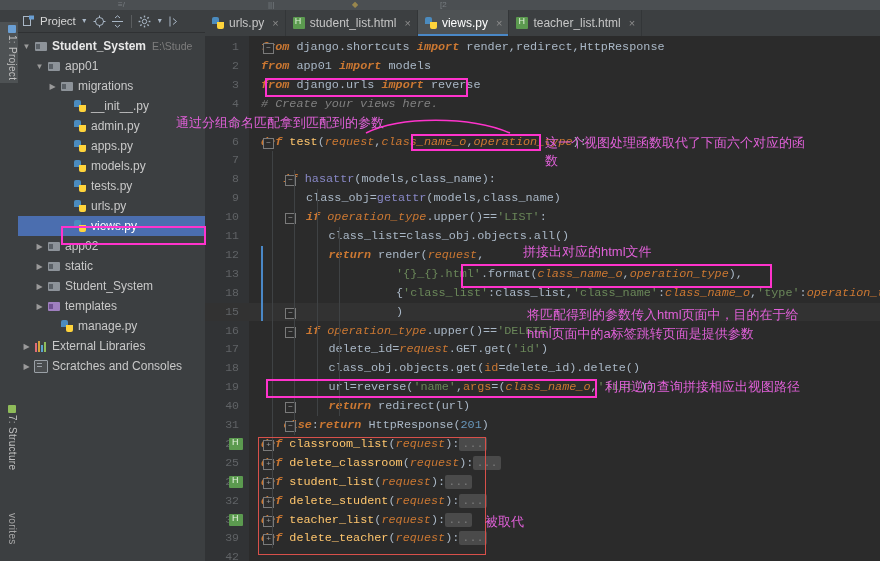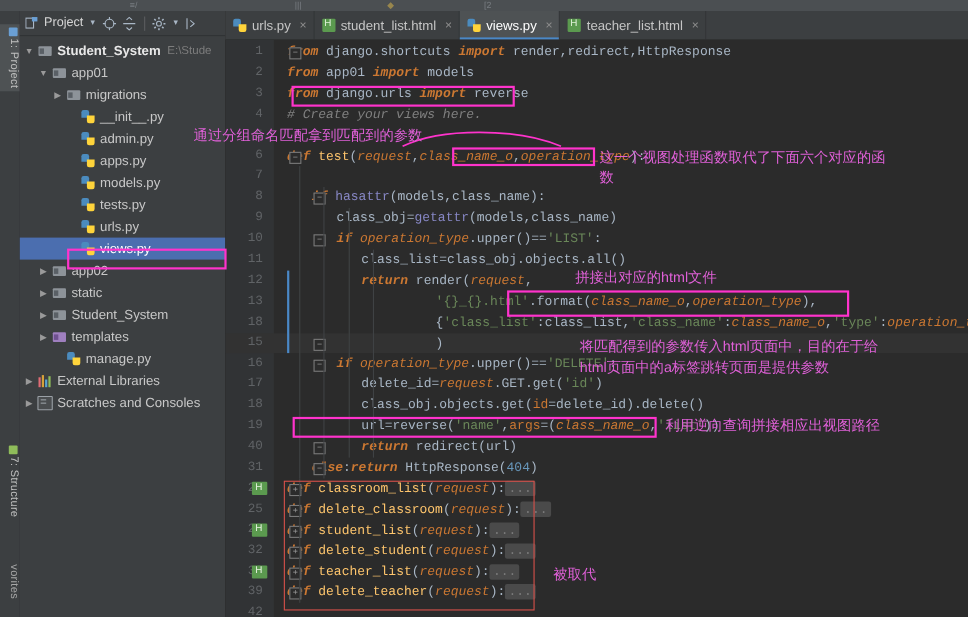--- a/index.html
+++ b/index.html
@@ -414,21 +414,21 @@
       <div class="cline" style="top: 342.2px; text-decoration: underline;">
         <span class="gut-num">19</span>
         <span class="code" style="left: 123.5px;">url=reverse(<span class="str">'name'</span>,<span class="kw2">args</span>=(<span class="par">class_name_o</span>,<span class="str">'list'</span>))</span>
       </div>
       <div class="cline" style="top: 361.1px;">
         <span class="gut-num">40</span>
         <span class="code" style="left: 123.5px;"><span class="kw">return</span> redirect(url)</span>
       </div>
       <div class="cline" style="top: 380px;">
         <span class="gut-num">31</span>
-        <span class="code" style="left: 78.5px;"><span class="kw">else</span>:<span class="kw">return</span> HttpResponse(<span class="num">404</span>)</span>
+        <span class="code" style="left: 78.5px;"><span class="kw">else</span>:<span class="kw">return</span> HttpResponse(<span class="num">201</span>)</span>
       </div>
       <div class="cline" style="top: 398.9px;">
         <span class="gut-num">22</span>
         <span class="code" style="left: 56px;"><span class="kw">def</span> <span class="fn">classroom_list</span>(<span class="par">request</span>):<span class="dots">...</span></span>
       </div>
       <span class="ghtml" style="top: 401.9px; left: 24px;"></span>
       <div class="cline" style="top: 417.8px;">
         <span class="gut-num">25</span>
         <span class="code" style="left: 56px;"><span class="kw">def</span> <span class="fn">delete_classroom</span>(<span class="par">request</span>):<span class="dots">...</span></span>
       </div>
@@ -486,13 +486,13 @@
 <svg width="880" height="561" style="position: absolute; left: 0px; top: 0px; pointer-events: none;">
     <path d="M366 133 C 400 116, 470 116, 510 133" fill="none" stroke="#ff33cc" stroke-width="1.6"></path>
   </svg>
 <div class="anno-txt" style="left: 176px; top: 114px;">通过分组命名匹配拿到匹配到的参数</div>
 <div class="anno-txt" style="left: 545px; top: 134px;">这一个视图处理函数取代了下面六个对应的函</div>
 <div class="anno-txt" style="left: 545px; top: 152px;">数</div>
 <div class="anno-txt" style="left: 523px; top: 243px;">拼接出对应的html文件</div>
 <div class="anno-txt" style="left: 527px; top: 306px;">将匹配得到的参数传入html页面中，目的在于给</div>
 <div class="anno-txt" style="left: 527px; top: 325px;">html页面中的a标签跳转页面是提供参数</div>
 <div class="anno-txt" style="left: 605px; top: 378px;">利用逆向查询拼接相应出视图路径</div>
-<div class="anno-txt" style="left: 503px; top: 513px;">被取代</div>
+<div class="anno-txt" style="left: 485px; top: 513px;">被取代</div>
 
 </body></html>

